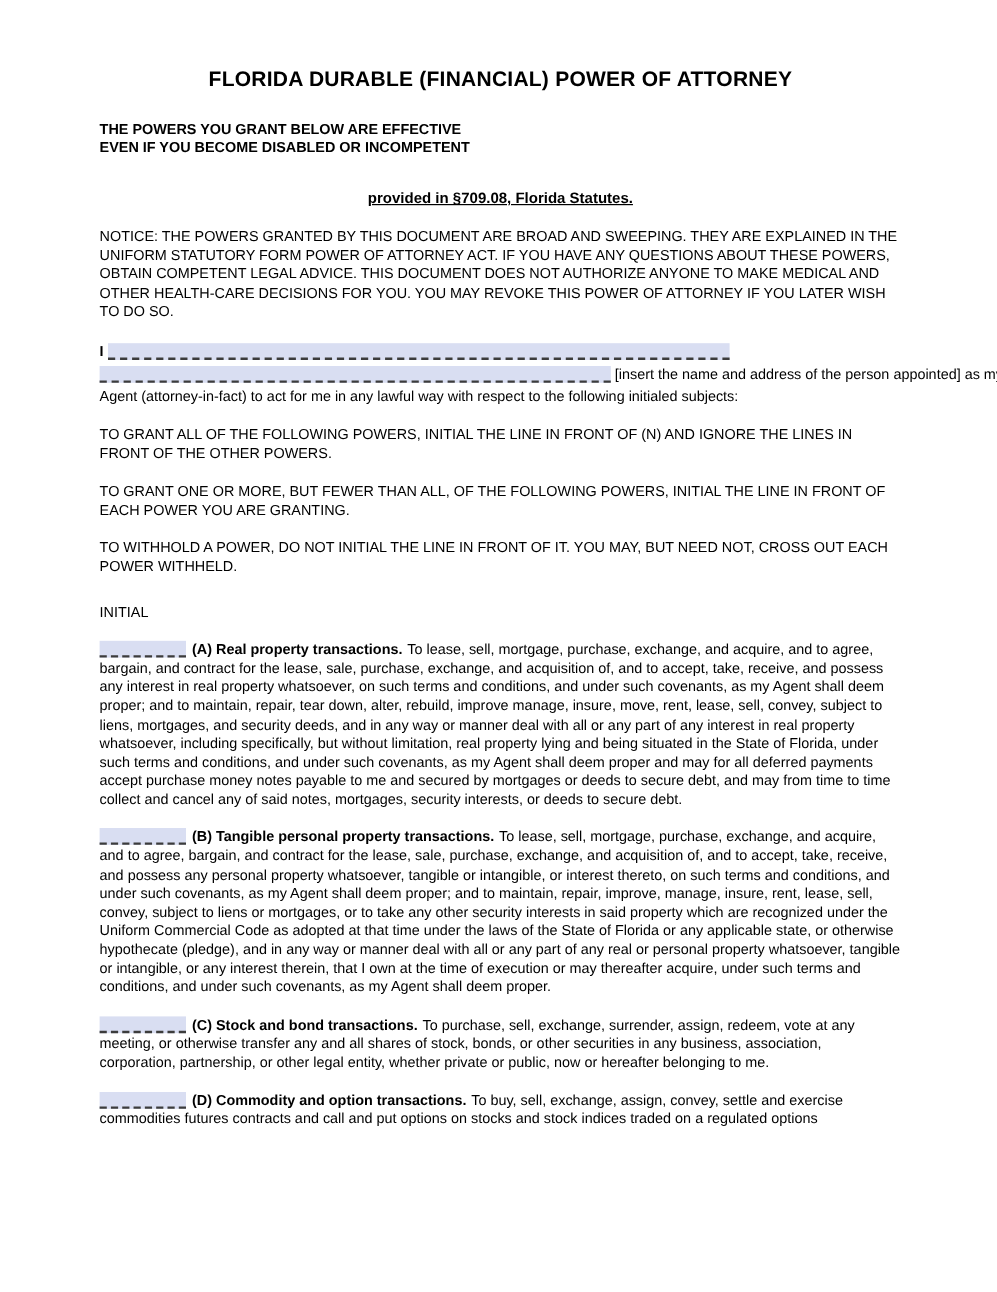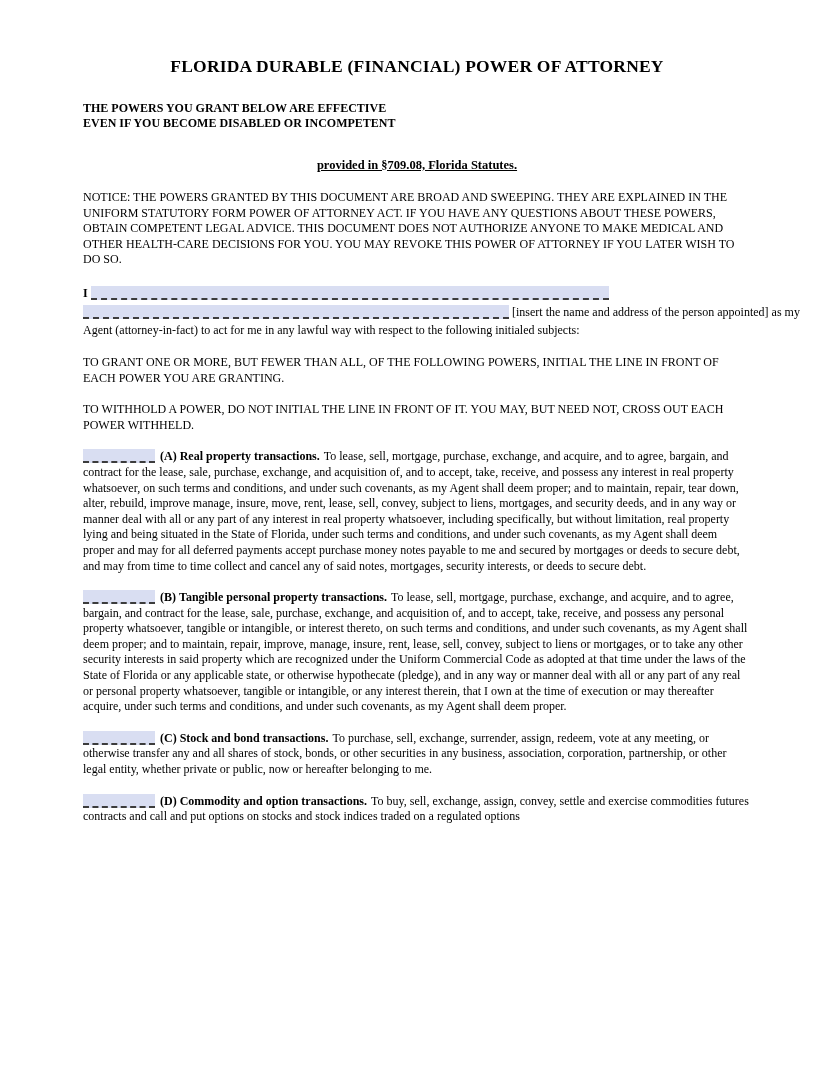--- a/index.html
+++ b/index.html
@@ -1,20 +1,20 @@
 <!DOCTYPE html>
 <html><head>
 <meta charset="utf-8">
 <style>
   html,body{margin:0;padding:0;background:#ffffff;}
   .page{
     position:relative;
     width:831px;height:944px;
     background:#ffffff;
-    font-family:Liberation Serif, serif;
+    font-family:Liberation Sans, sans-serif;
     color:#000;
     overflow:hidden;
   }
   .content{
     position:absolute;
     left:83px;top:0;
     width:668px;
   }
   .doc-title{
     margin-top:56px;
@@ -101,24 +101,26 @@
         <span class="bold">I</span>
         <span class="blank blank-l1"></span>
       </div>
       <div class="fill-line">
         <span class="blank blank-l23"></span>
         <span>[insert the name and address of the person appointed] as my</span>
       </div>
       <div style="line-height:17px;">Agent (attorney-in-fact) to act for me in any lawful way with respect to the following initialed subjects:</div>
     </div>
 
+    <p class="para">TO GRANT ALL OF THE FOLLOWING POWERS, INITIAL THE LINE IN FRONT OF (N) AND IGNORE THE LINES IN FRONT OF THE OTHER POWERS.</p>
     <p class="para">TO GRANT ONE OR MORE, BUT FEWER THAN ALL, OF THE FOLLOWING POWERS, INITIAL THE LINE IN FRONT OF EACH POWER YOU ARE GRANTING.</p>
     <p class="para">TO WITHHOLD A POWER, DO NOT INITIAL THE LINE IN FRONT OF IT. YOU MAY, BUT NEED NOT, CROSS OUT EACH POWER WITHHELD.</p>
 
 
+    <p class="para initial-label">INITIAL</p>
 
     <p class="para power">
       <span class="blank blank-initial"></span><span class="bold">(A)</span>
       <span class="bold pw-title">Real property transactions.</span><span>To lease, sell, mortgage, purchase, exchange, and acquire, and to agree, bargain, and contract for the lease, sale, purchase, exchange, and acquisition of, and to accept, take, receive, and possess any interest in real property whatsoever, on such terms and conditions, and under such covenants, as my Agent shall deem proper; and to maintain, repair, tear down, alter, rebuild, improve manage, insure, move, rent, lease, sell, convey, subject to liens, mortgages, and security deeds, and in any way or manner deal with all or any part of any interest in real property whatsoever, including specifically, but without limitation, real property lying and being situated in the State of Florida, under such terms and conditions, and under such covenants, as my Agent shall deem proper and may for all deferred payments accept purchase money notes payable to me and secured by mortgages or deeds to secure debt, and may from time to time collect and cancel any of said notes, mortgages, security interests, or deeds to secure debt.</span>
     </p>
 
     <p class="para power">
       <span class="blank blank-initial"></span><span class="bold">(B)</span>
       <span class="bold pw-title">Tangible personal property transactions.</span><span>To lease, sell, mortgage, purchase, exchange, and acquire, and to agree, bargain, and contract for the lease, sale, purchase, exchange, and acquisition of, and to accept, take, receive, and possess any personal property whatsoever, tangible or intangible, or interest thereto, on such terms and conditions, and under such covenants, as my Agent shall deem proper; and to maintain, repair, improve, manage, insure, rent, lease, sell, convey, subject to liens or mortgages, or to take any other security interests in said property which are recognized under the Uniform Commercial Code as adopted at that time under the laws of the State of Florida or any applicable state, or otherwise hypothecate (pledge), and in any way or manner deal with all or any part of any real or personal property whatsoever, tangible or intangible, or any interest therein, that I own at the time of execution or may thereafter acquire, under such terms and conditions, and under such covenants, as my Agent shall deem proper.</span>
     </p>

